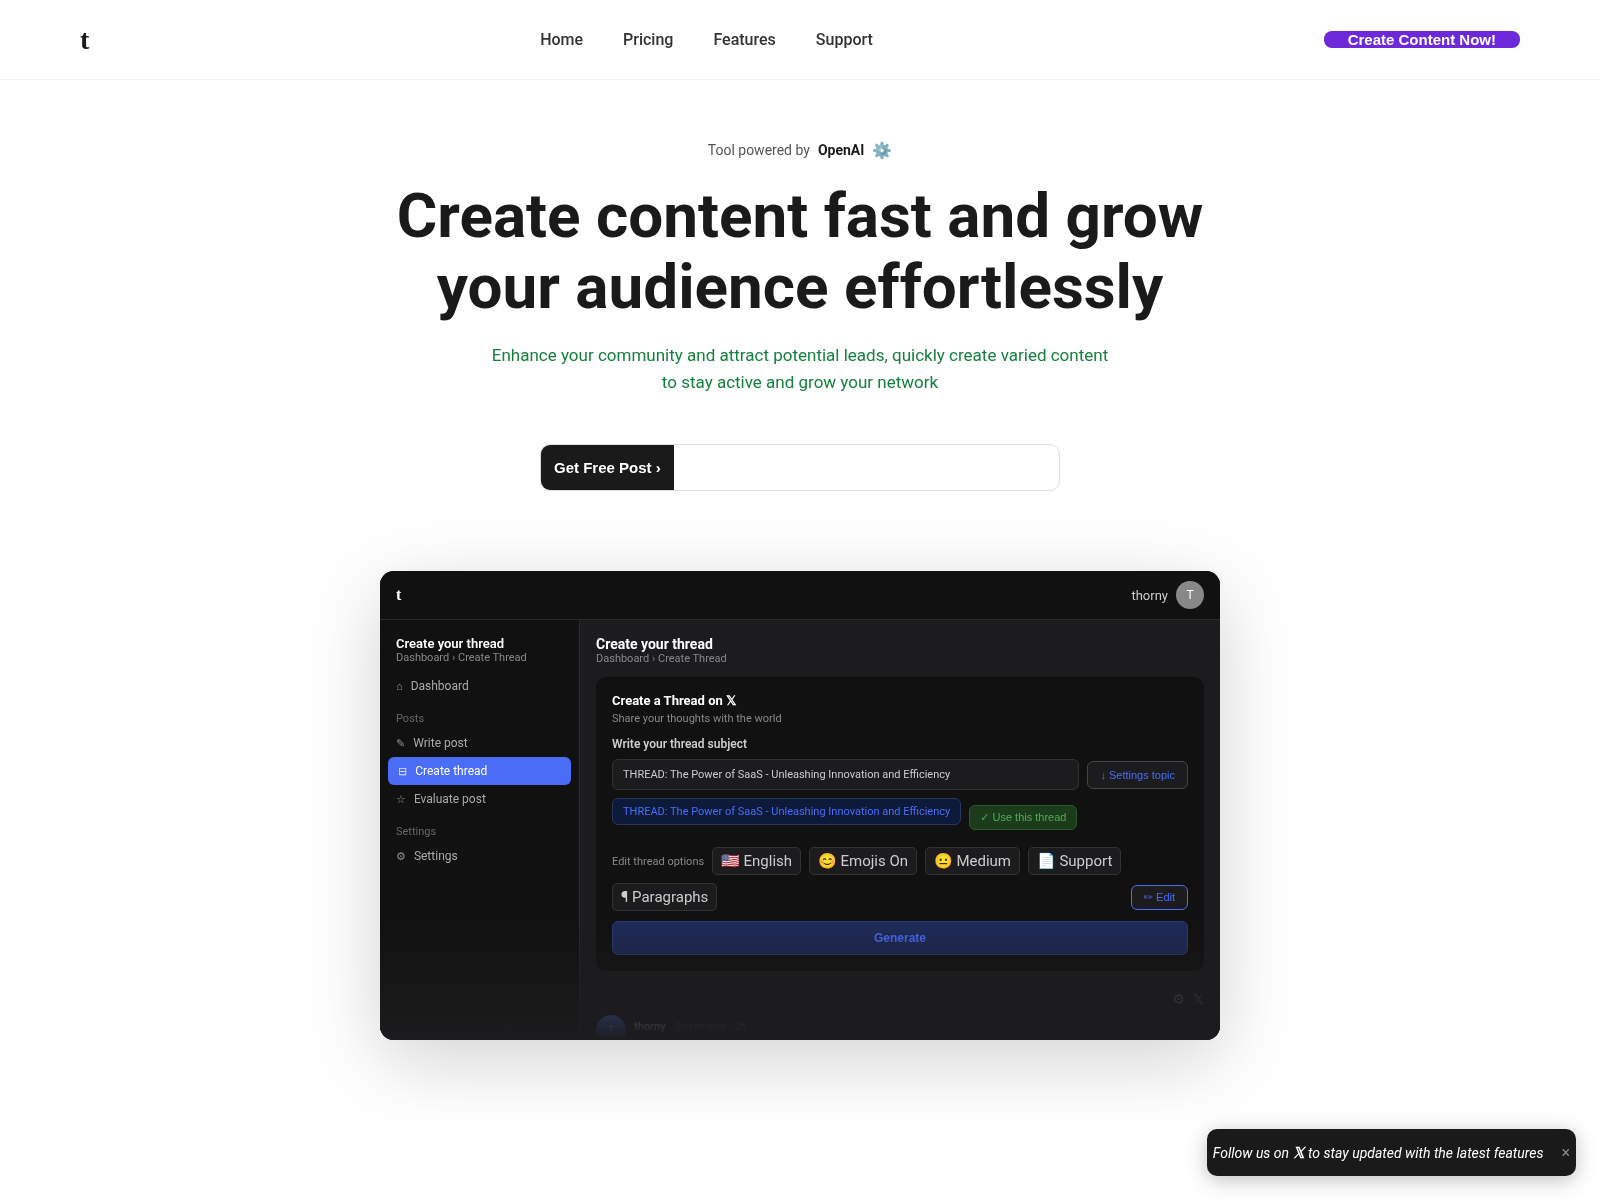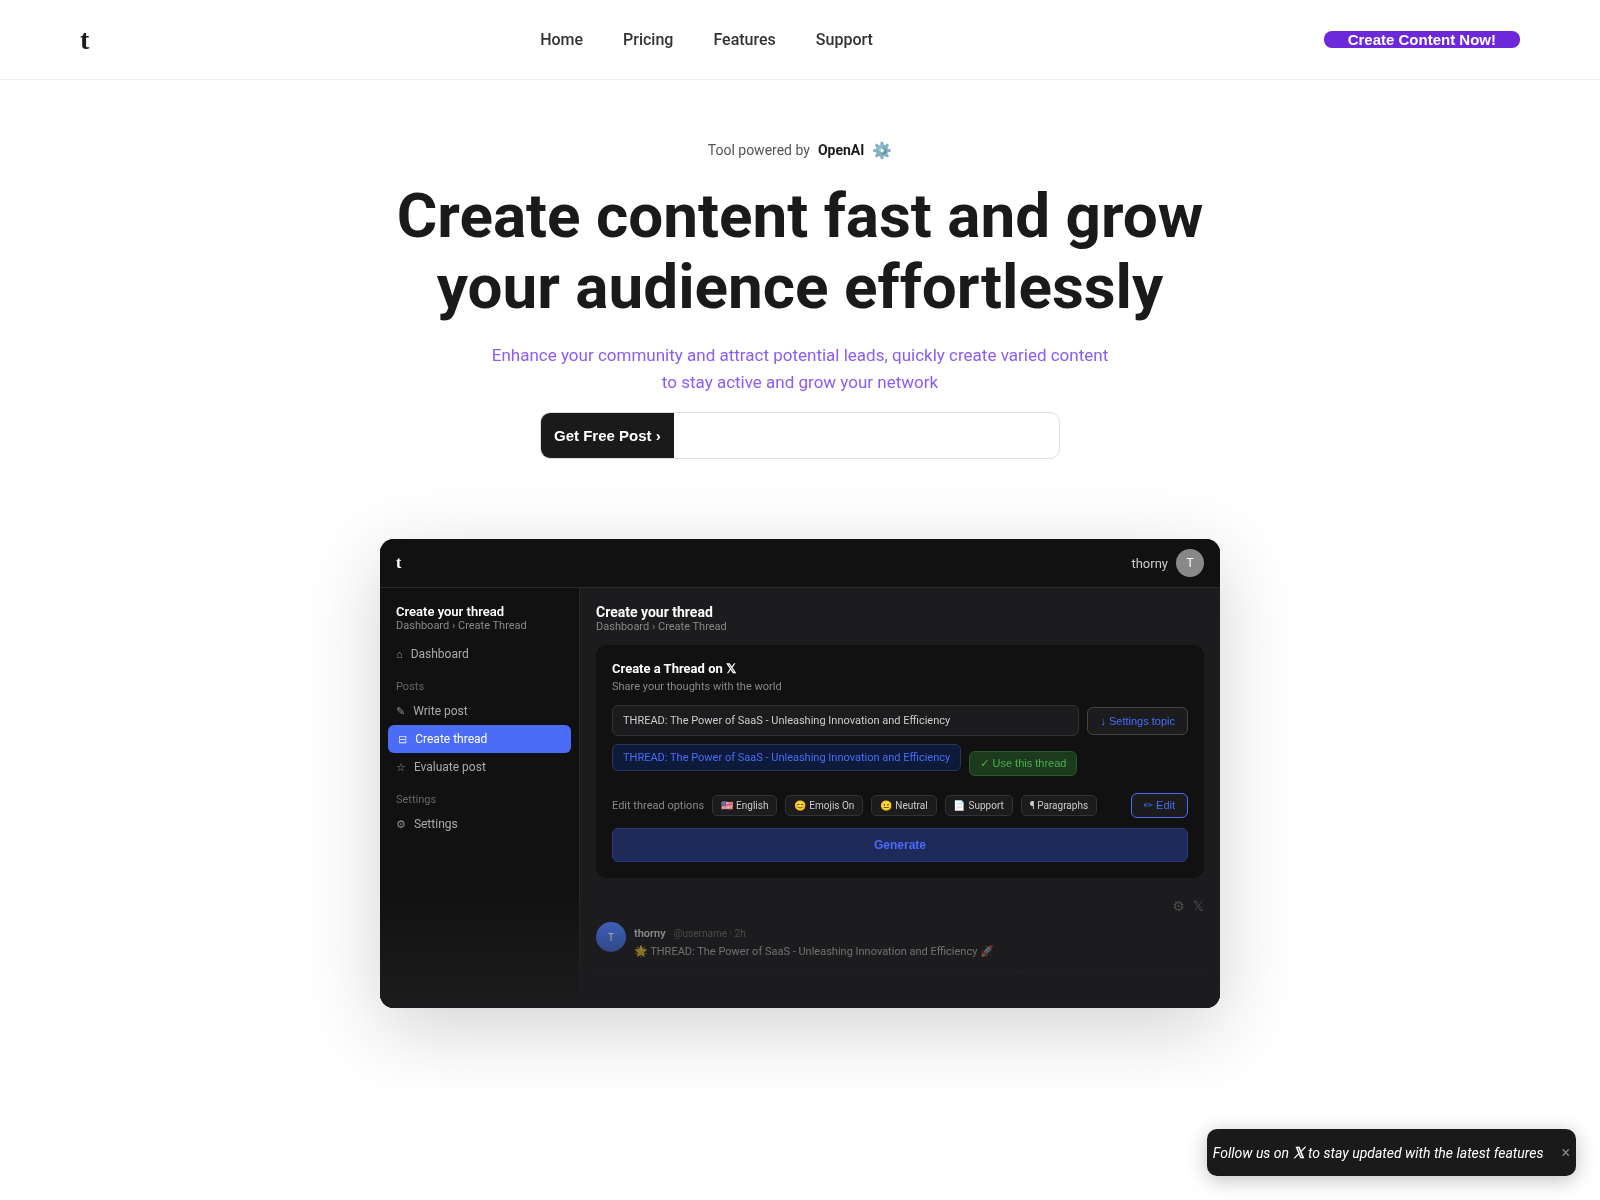--- a/index.html
+++ b/index.html
@@ -27,22 +27,22 @@
       display: inline-flex; align-items: center; gap: 8px;
       font-size: 14px; color: #555; margin-bottom: 20px;
     }
     .powered-by .brand { font-weight: 700; color: #1a1a1a; }
     .powered-by .gear { font-size: 16px; }
     .hero h1 {
       font-size: 62px; font-weight: 700; line-height: 1.15;
       color: #1a1a1a; margin-bottom: 20px;
     }
     .hero p {
-      font-size: 17px; color: #8b5cf6; line-height: 1.6;
-      max-width: 620px; margin: 0 auto 16px;
+      font-size: 17px; color: #15803d; line-height: 1.6;
+      max-width: 620px; margin: 0 auto 48px;
     }
     .hero-input-row {
       display: flex; gap: 0; max-width: 520px; margin: 0 auto;
       border: 1px solid #ddd; border-radius: 10px; overflow: hidden;
     }
     .hero-input {
       flex: 1; border: none; outline: none; padding: 14px 18px;
       font-size: 15px; color: #333; background: #fff;
     }
     .hero-input::placeholder { color: #aaa; }
@@ -124,21 +124,21 @@
       border-radius: 6px; font-size: 11px; padding: 5px 10px; cursor: pointer;
       margin-left: 8px;
     }
 
     .options-row {
       display: flex; align-items: center; gap: 8px; margin-bottom: 10px; flex-wrap: wrap;
     }
     .options-label { color: #888; font-size: 11px; }
     .option-chip {
       background: #1c1c1e; border: 1px solid #333; border-radius: 5px;
-      color: #ccc; font-size: 10px; padding: 4px 8px;
+      color: #ccc; font-size: 15px; padding: 4px 8px;
     }
     .edit-btn {
       margin-left: auto; background: #1c1c1e; border: 1px solid #4a6cf7;
       border-radius: 6px; color: #4a6cf7; font-size: 11px; padding: 5px 12px; cursor: pointer;
     }
 
     .generate-full-btn {
       width: 100%; background: #1e2a5a; border: 1px solid #2a3a7a;
       border-radius: 6px; color: #4a6cf7; font-size: 12px; font-weight: 600;
       padding: 9px; cursor: pointer; text-align: center;
@@ -259,38 +259,39 @@
         <div class="thread-breadcrumb">
           <span>Dashboard</span> ›
           <span>Create Thread</span>
         </div>
       </div>
 
       <div class="thread-card">
         <div class="thread-card-title">Create a Thread on 𝕏</div>
         <div class="thread-card-subtitle">Share your thoughts with the world</div>
 
+        <div class="subject-label">Write your thread subject</div>
 
         <div class="subject-input-row">
           <div class="subject-input-box">THREAD: The Power of SaaS - Unleashing Innovation and Efficiency</div>
           <button class="generate-btn">↓ Settings topic</button>
         </div>
 
         <div style="display:flex;align-items:center;margin-bottom:10px;">
           <div class="topic-tag">
             <span>THREAD: The Power of SaaS - Unleashing Innovation and Efficiency</span>
           </div>
           <button class="use-thread-btn">✓ Use this thread</button>
         </div>
 
         <div class="options-row">
           <span class="options-label">Edit thread options</span>
           <span class="option-chip">🇺🇸 English</span>
           <span class="option-chip">😊 Emojis On</span>
-          <span class="option-chip">😐 Neutral</span>
+          <span class="option-chip">😐 Medium</span>
           <span class="option-chip">📄 Support</span>
           <span class="option-chip">¶ Paragraphs</span>
           <button class="edit-btn">✏ Edit</button>
         </div>
 
         <button class="generate-full-btn">Generate</button>
       </div>
 
       <div class="preview-area">
         <div class="preview-icons">

